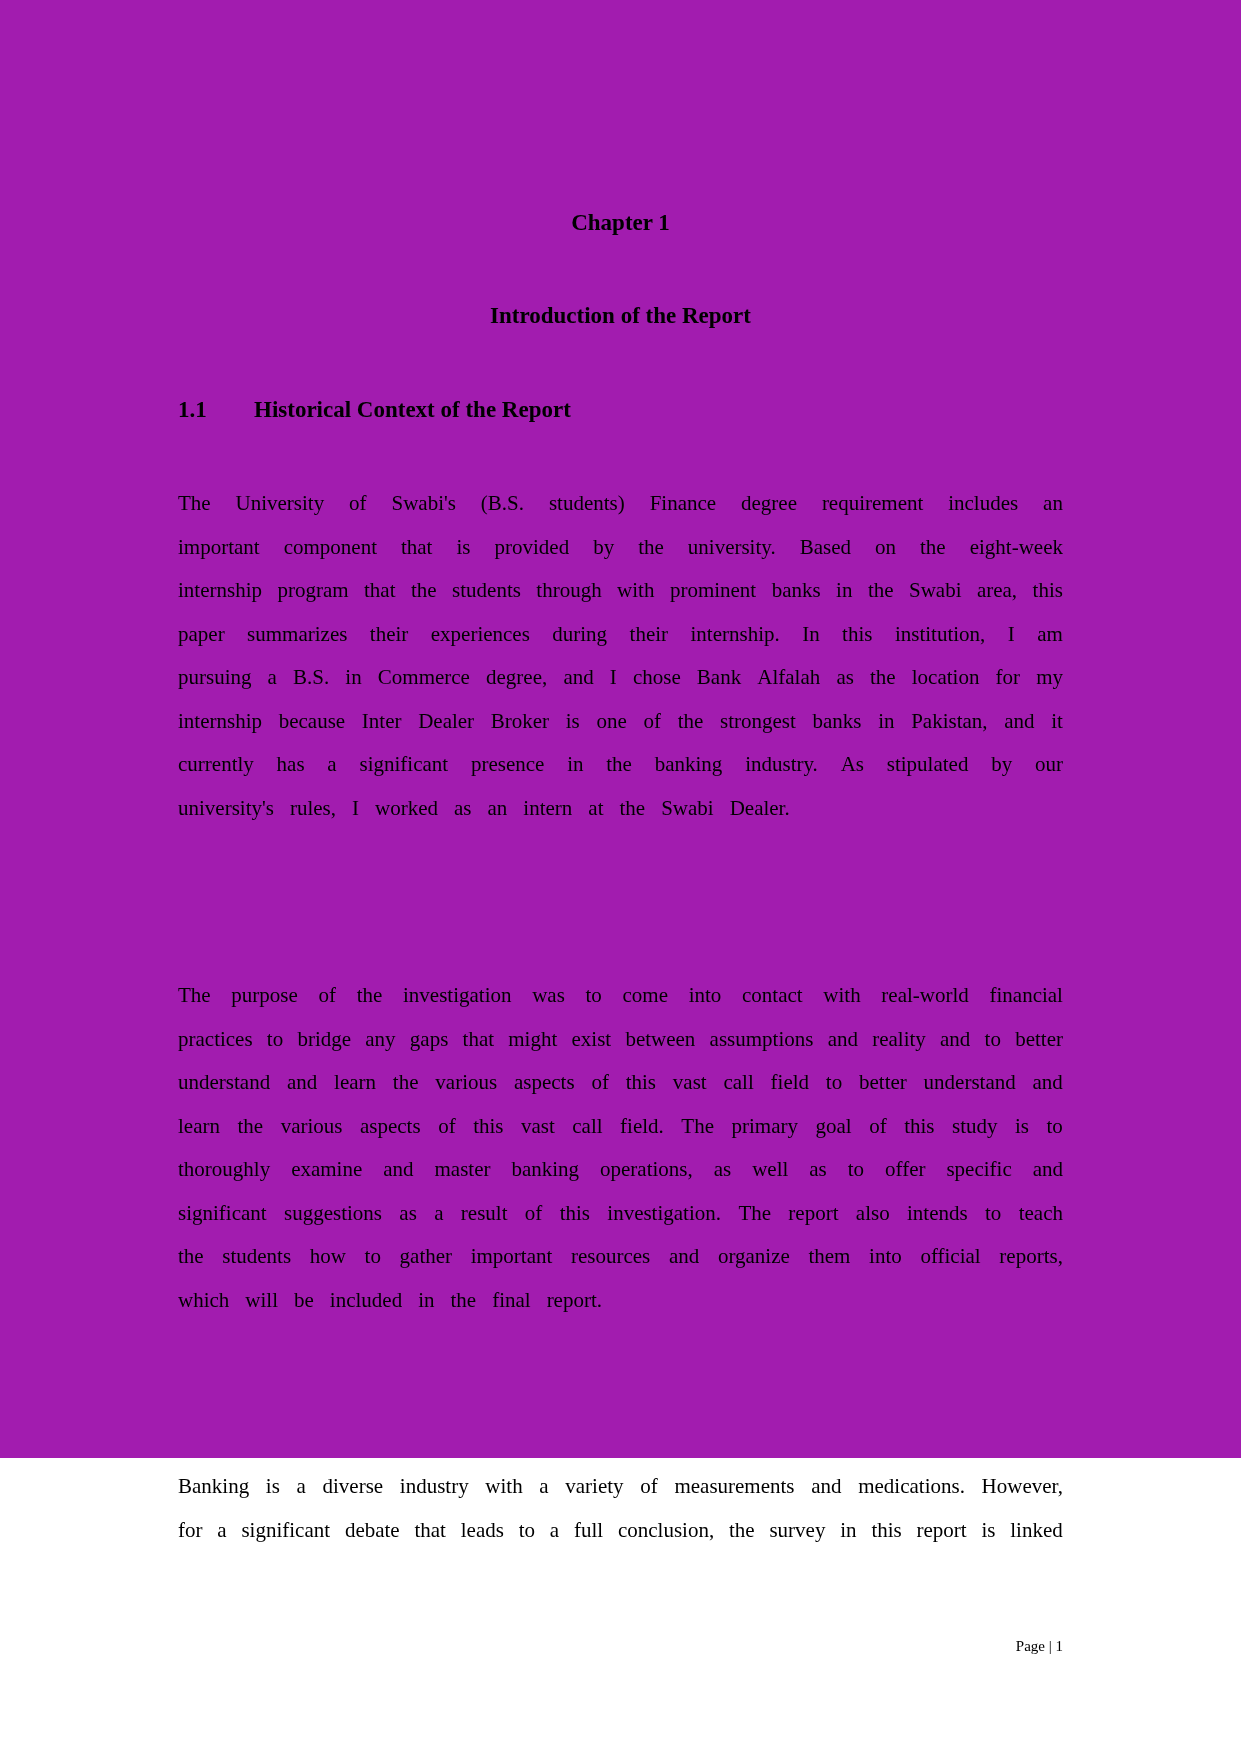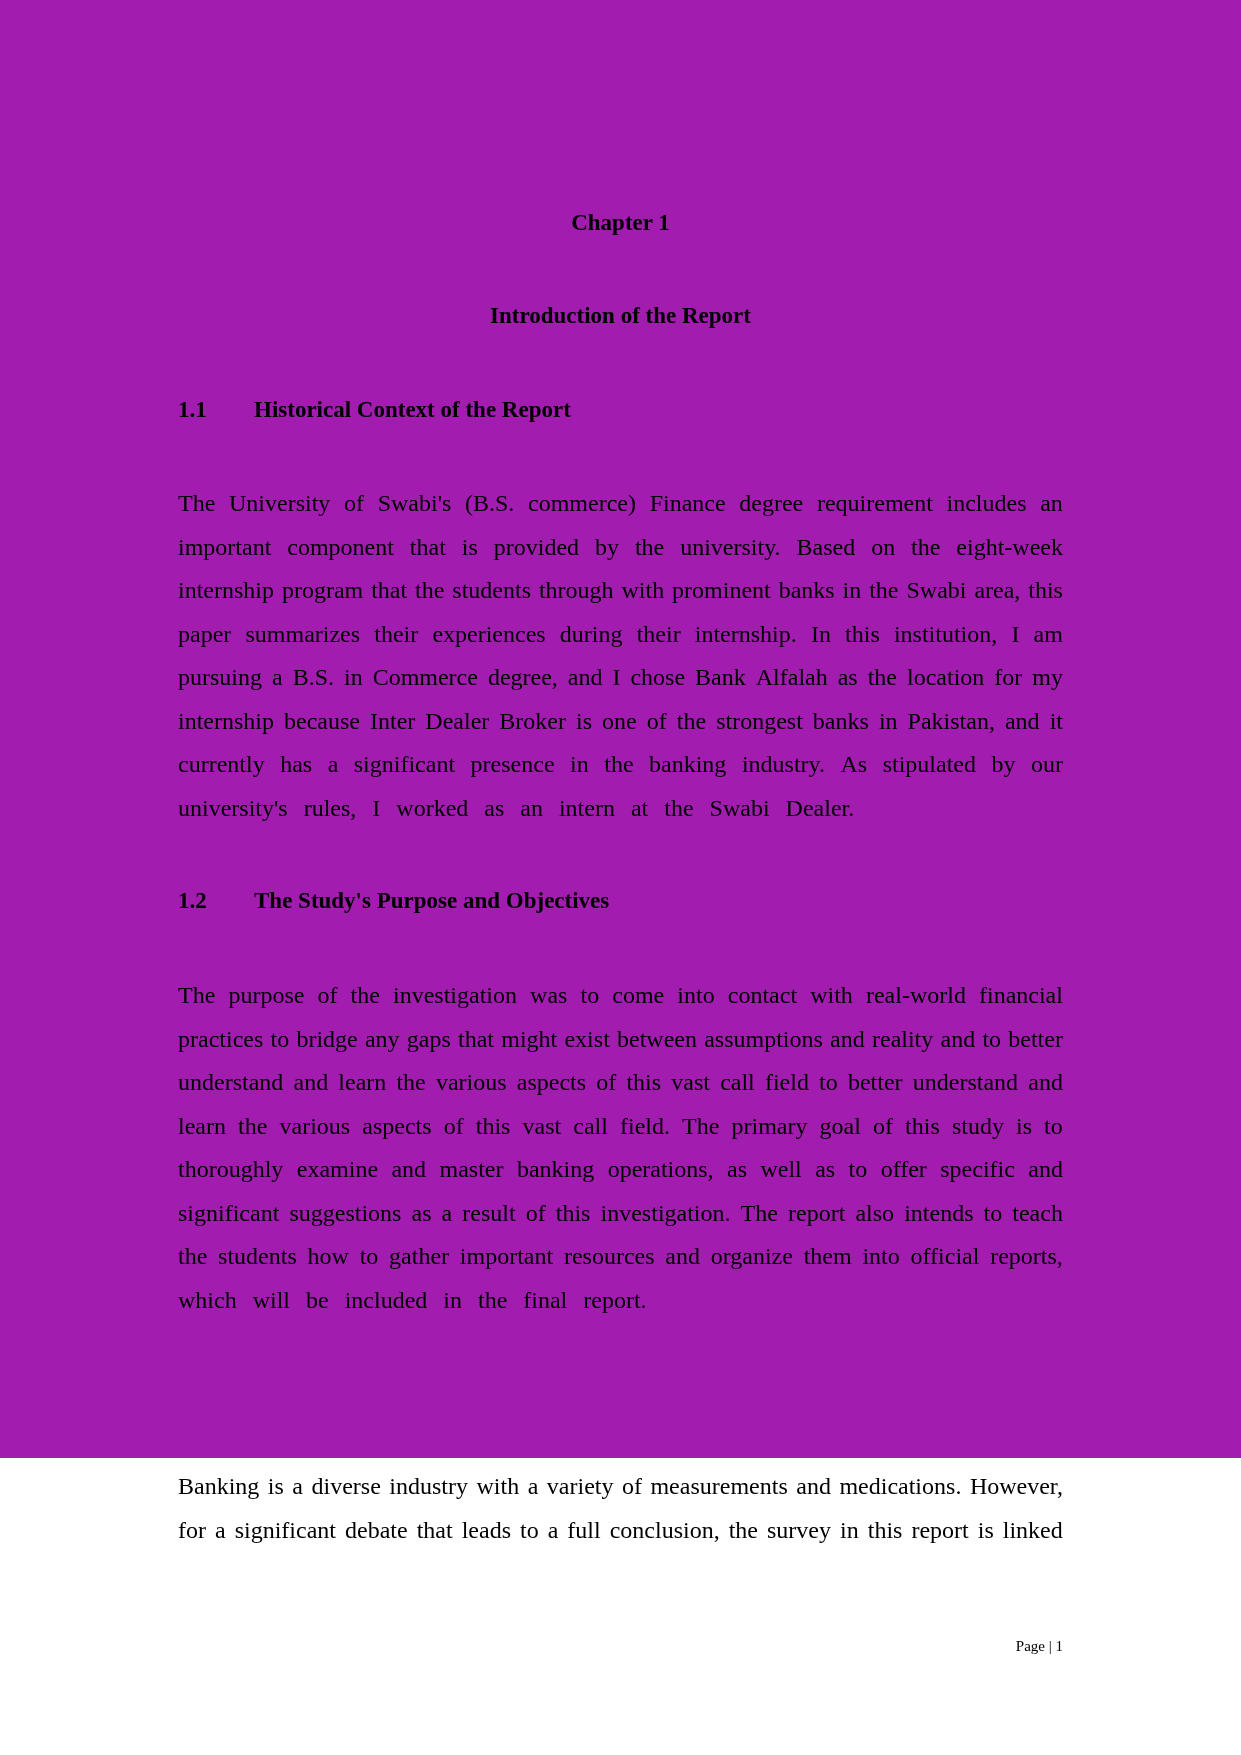--- a/index.html
+++ b/index.html
@@ -3,21 +3,21 @@
 <meta charset="utf-8">
 <style>
   html, body { margin: 0; padding: 0; background: #ffffff; }
   body { width: 1241px; height: 1755px; position: relative; overflow: hidden;
          font-family: "Liberation Serif", "DejaVu Serif", serif; color: #000; }
   .page { position: absolute; left: 0; top: 0; width: 1241px; height: 1458px; background: #a21caf; }
   .center-title { position: absolute; left: 0; width: 1241px; text-align: center;
                   font-weight: bold; font-size: 23px; line-height: 28px; }
   .section-heading { position: absolute; left: 178px; font-weight: bold; font-size: 23px; line-height: 28px; white-space: nowrap; }
   .section-heading .num { display: inline-block; width: 76px; }
-  .para { position: absolute; left: 178px; width: 885px; font-size: 24px; }
+  .para { position: absolute; left: 178px; width: 885px; font-size: 21px; }
   .line { height: 43.5px; line-height: 28px; text-align: justify; text-align-last: justify; white-space: nowrap; display: flex; justify-content: space-between; }
   .line.last { justify-content: flex-start; gap: 10px; }
   .line span.w { display: inline-block; }
   .line.last span.w { margin-right: 6px; }
   .footer { position: absolute; right: 178px; top: 1632px; font-size: 15px; line-height: 28px; text-align: right; }
 </style>
 </head>
 <body>
 
 <div class="page">
@@ -28,21 +28,21 @@
   <div class="section-heading" style="top:396px;font-family:Liberation Serif, serif;">
     <span class="num">1.1</span><span>Historical Context of the Report</span>
   </div>
   <div class="para" style="top:489px;">
       <div class="line">
         <span class="w">The</span>
         <span class="w">University</span>
         <span class="w">of</span>
         <span class="w">Swabi's</span>
         <span class="w">(B.S.</span>
-        <span class="w">commerce)</span>
+        <span class="w">students)</span>
         <span class="w">Finance</span>
         <span class="w">degree</span>
         <span class="w">requirement</span>
         <span class="w">includes</span>
         <span class="w">an</span>
       </div>
       <div class="line">
         <span class="w">important</span>
         <span class="w">component</span>
         <span class="w">that</span>
@@ -144,23 +144,20 @@
         <span class="w">as</span>
         <span class="w">an</span>
         <span class="w">intern</span>
         <span class="w">at</span>
         <span class="w">the</span>
         <span class="w">Swabi</span>
         <span class="w">Dealer.</span>
       </div>
     </div>
 
-  <div class="section-heading" style="top:887px;">
-    <span class="num">1.2</span><span>The Study's Purpose and Objectives</span>
-  </div>
   <div class="para" style="top:981px;">
       <div class="line">
         <span class="w">The</span>
         <span class="w">purpose</span>
         <span class="w">of</span>
         <span class="w">the</span>
         <span class="w">investigation</span>
         <span class="w">was</span>
         <span class="w">to</span>
         <span class="w">come</span>

